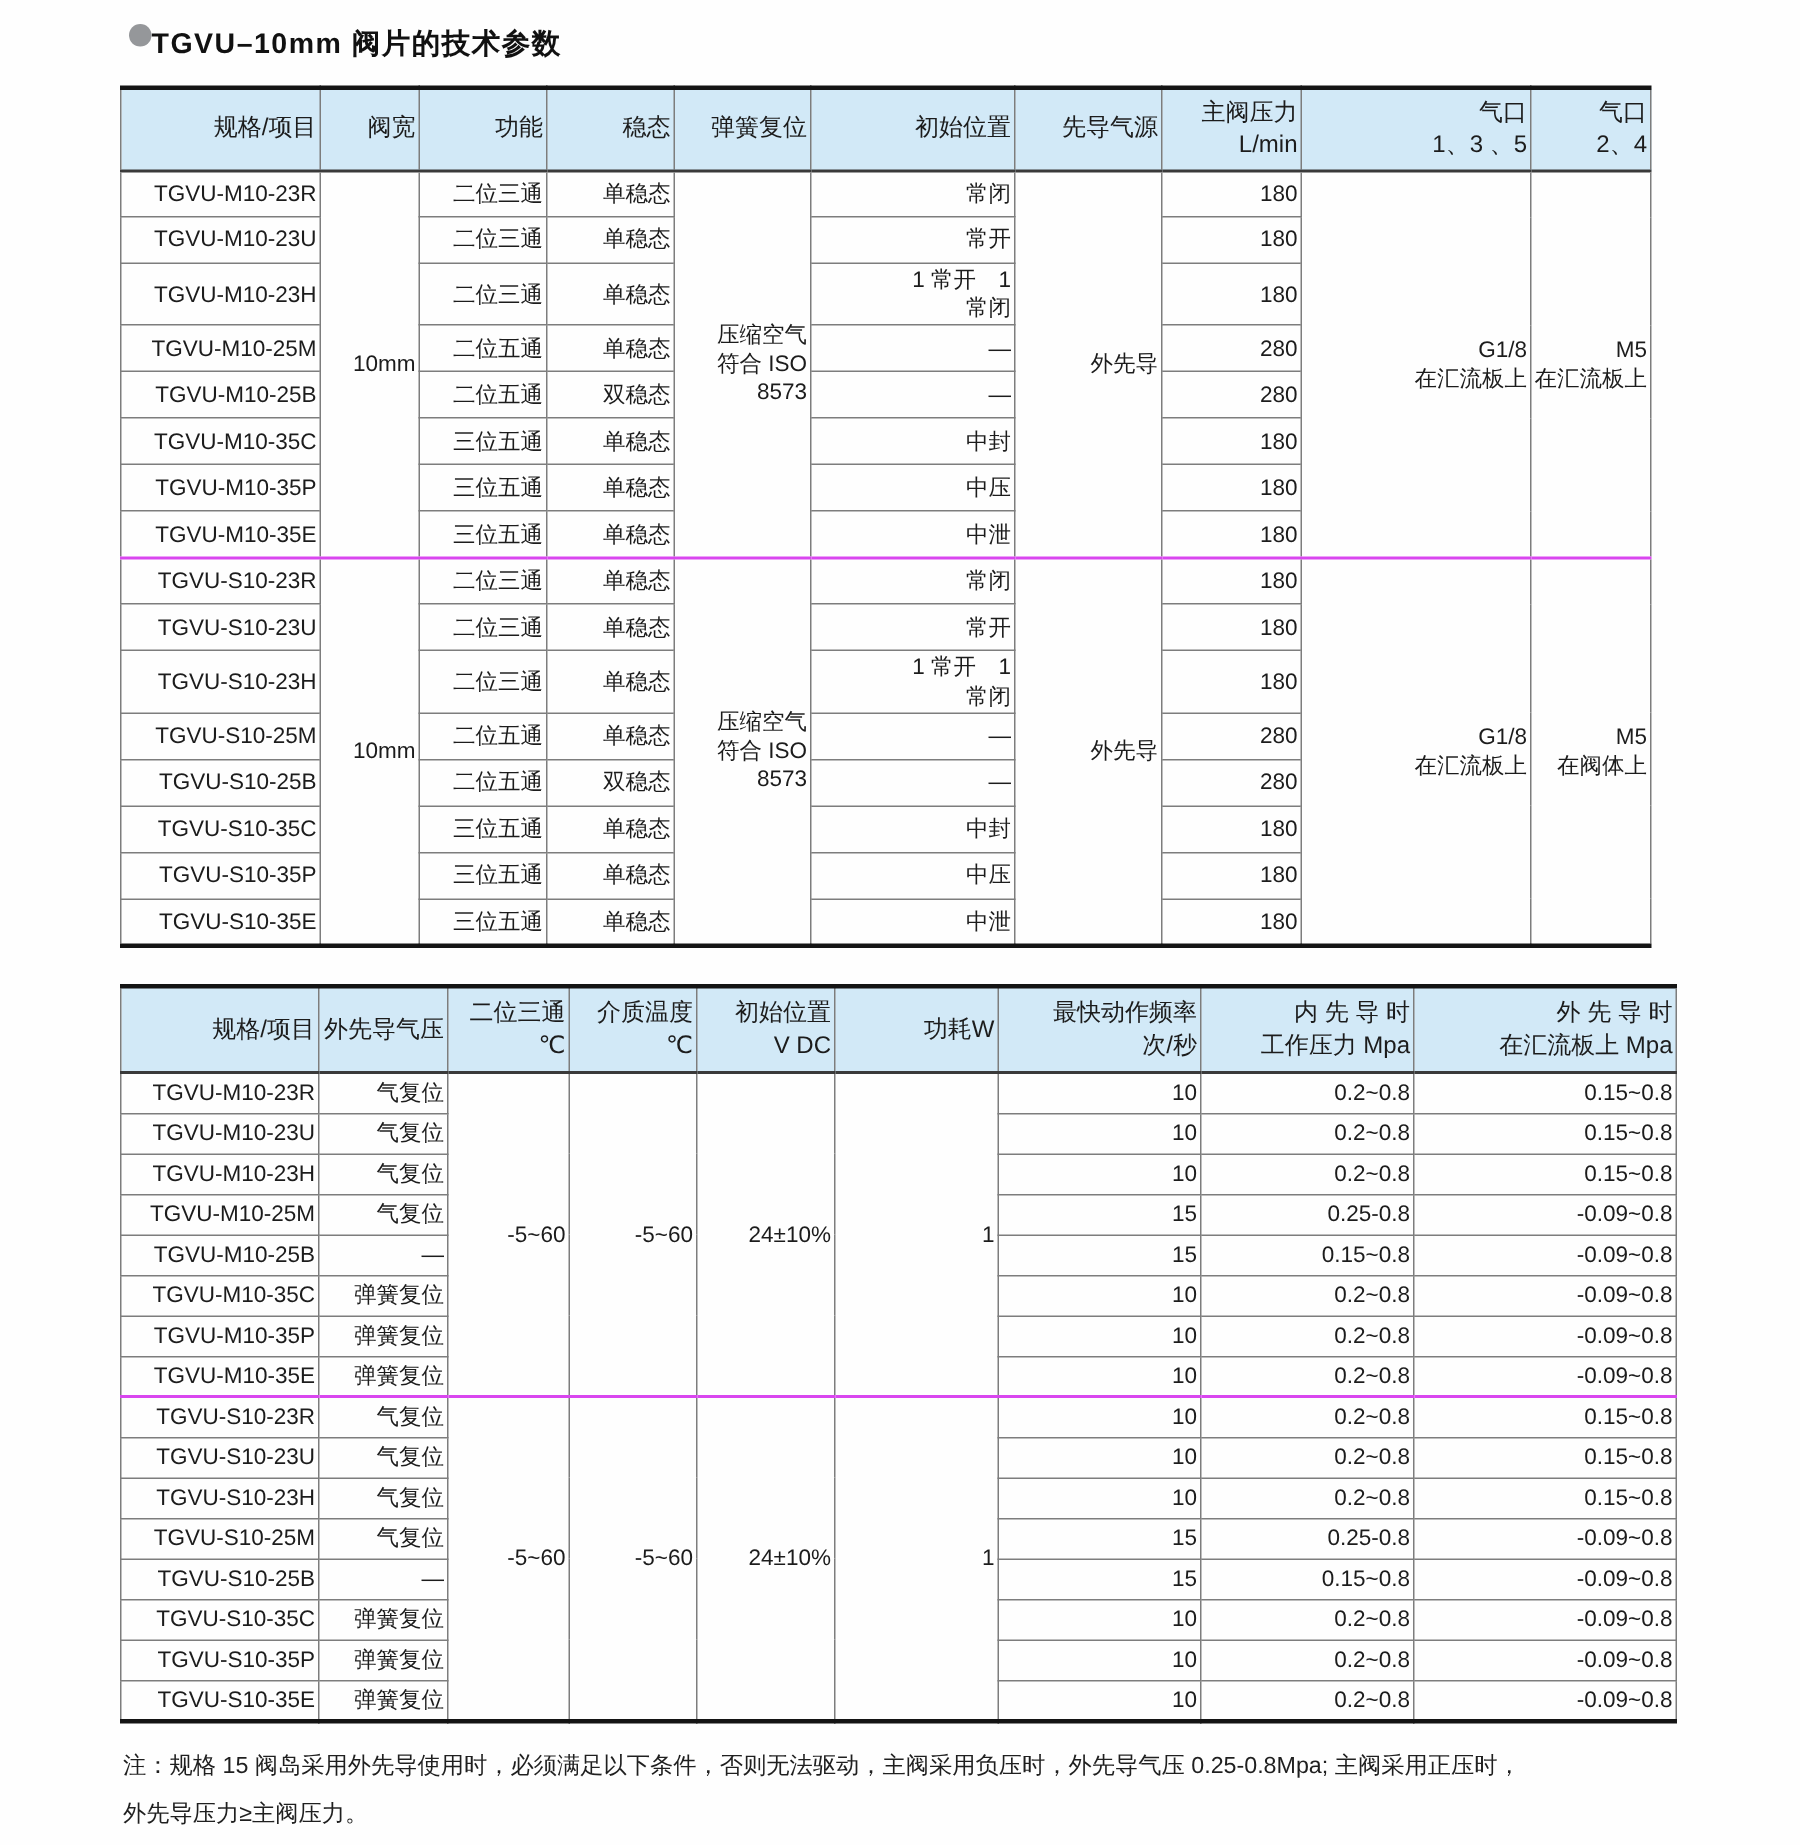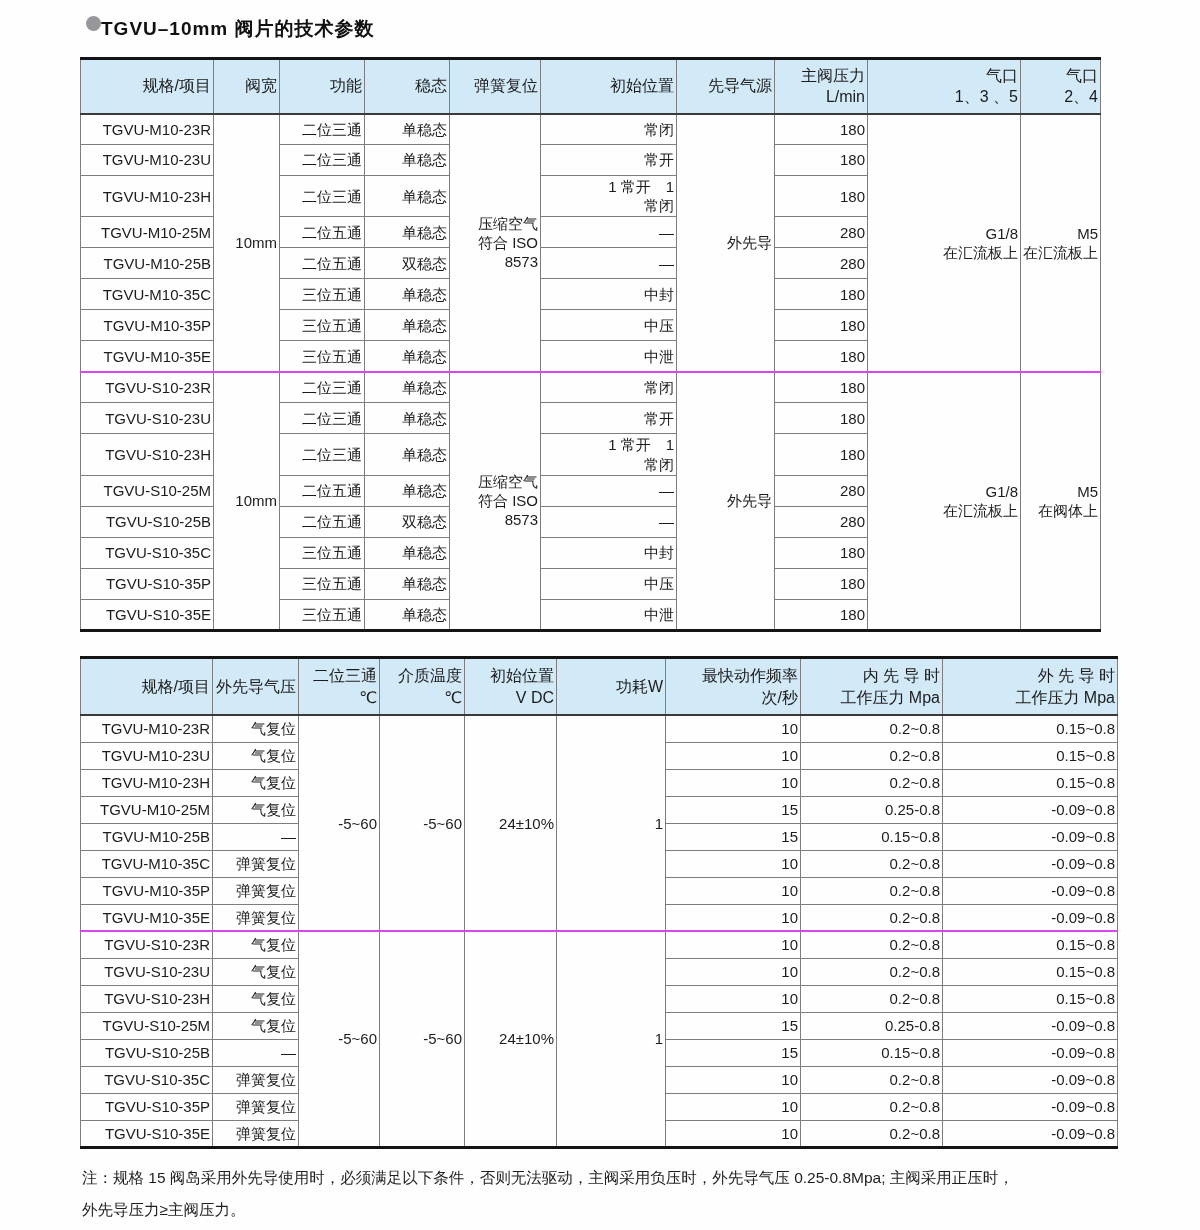--- a/index.html
+++ b/index.html
@@ -228,21 +228,21 @@
           <th>介质温度
 ℃</th>
           <th>初始位置
 V DC</th>
           <th>功耗W</th>
           <th>最快动作频率
 次/秒</th>
           <th>内 先 导 时
 工作压力 Mpa</th>
           <th>外 先 导 时
-工作压力 Mpa</th>
+在汇流板上 Mpa</th>
         </tr>
     </thead>
     <tbody>
         <tr>
           <td>TGVU-M10-23R</td>
           <td>气复位</td>
           <td rowspan="8">-5~60</td>
           <td rowspan="8">-5~60</td>
           <td rowspan="8">24±10%</td>
           <td rowspan="8">1</td>

